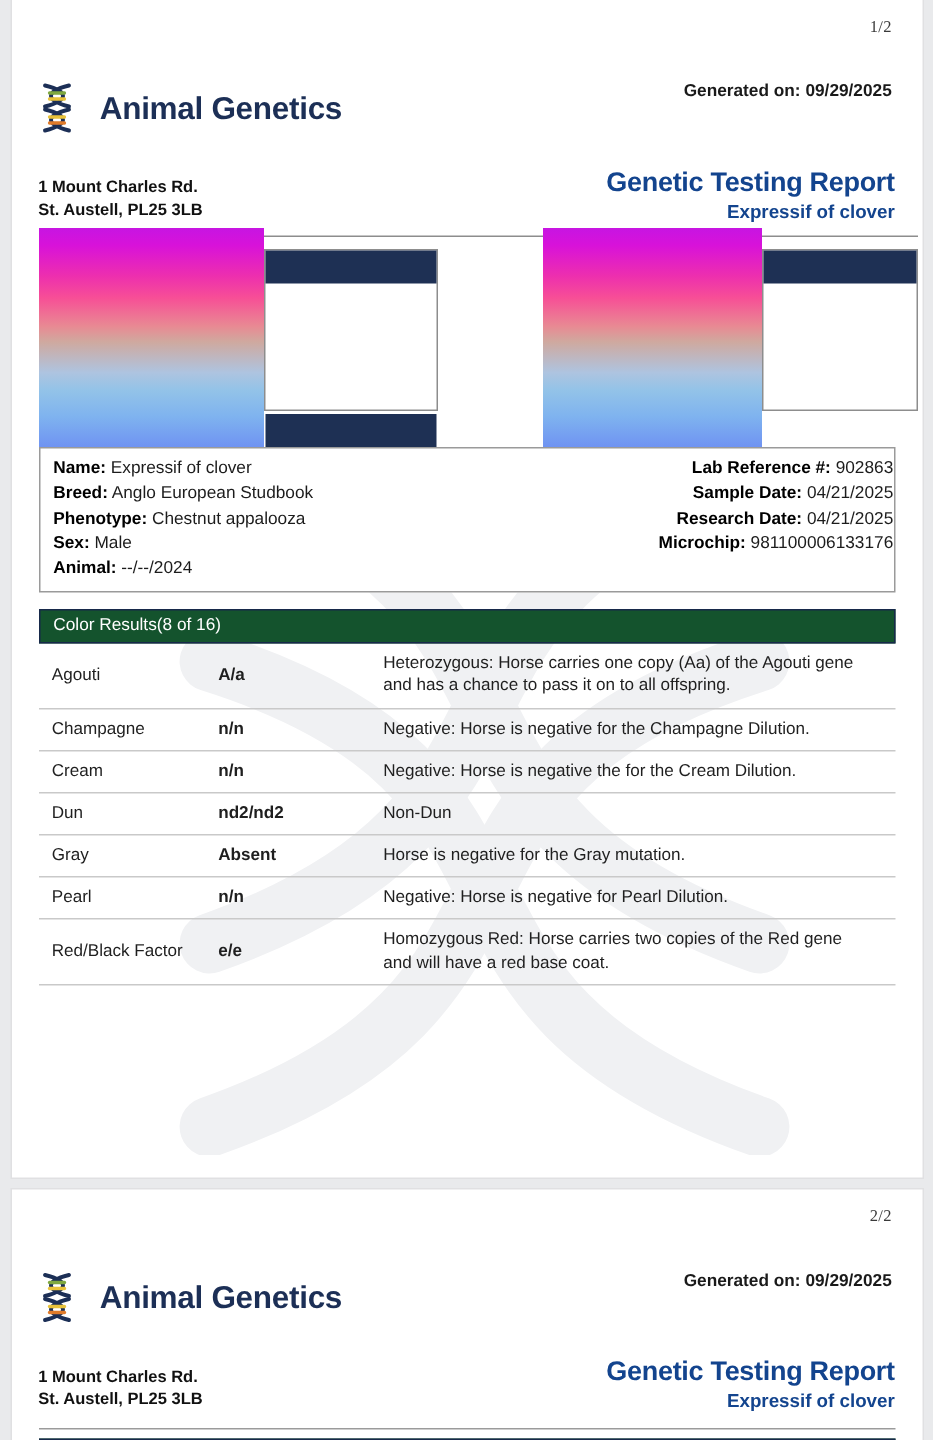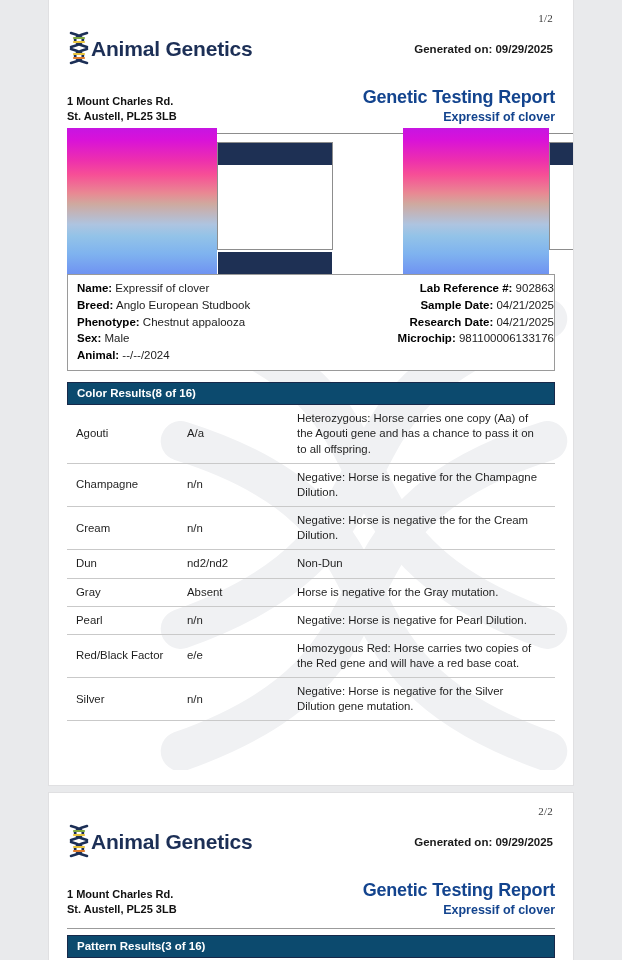--- a/index.html
+++ b/index.html
@@ -13,21 +13,21 @@
   .viewport {
     position: relative;
     width: 622px;
     height: 960px;
     background: #e9eaec;
   }
 
   
   .page {
     position: relative;
-    width: 524px;
+    width: 607px;
     margin: 0 auto;
     background: #ffffff;
     box-shadow: 0 0 0 1px #e0e0e2;
     overflow: hidden;
   }
   .page.p1 { height: 785px; }
   .page.p2 { height: 168px; margin-top: 8px; }
 
   .page-inner {
     position: relative;
@@ -59,21 +59,22 @@
   }
   .hdr-row {
     display: flex;
     align-items: center;
     justify-content: space-between;
     margin-top: 6px;
   }
   .brand {
     display: flex;
     align-items: center;
-    gap: 0;
+    gap: 17px;
+    margin-top: 24px;
   }
   .brand-name {
     font-size: 21px;
     font-weight: 700;
     color: #1c2f56;
     letter-spacing: -.2px;
   }
   .gen-on {
     font-size: 11.5px;
     font-weight: 700;
@@ -170,38 +171,38 @@
     font-size: 11.5px;
     color: #1c1c1c;
     line-height: 1.47;
     white-space: nowrap;
   }
   .info-line b { font-weight: 700; color: #000; }
 
   
   .sec-head {
     margin-top: 11px;
-    background: #0c4a6e;
+    background: #14532d;
     color: #ffffff;
     font-size: 11.5px;
-    font-weight: 700;
+    font-weight: 400;
     padding: 4px 0 5px 9px;
     border: 1px solid #17294a;
   }
   .res-table { width: 100%; border-collapse: collapse; }
   .res-table tr { border-bottom: 1px solid #c9c9c9; }
   .res-table td {
     padding: 6px 4px 6px 0;
     font-size: 11.4px;
     color: #1f1f1f;
     vertical-align: middle;
     line-height: 1.33;
   }
   .c-gene   { width: 120px; padding-left: 9px !important; }
-  .c-result { width: 110px; font-weight: 400; margin-left: 44px; }
+  .c-result { width: 110px; font-weight: 700; margin-left: 44px; }
   .c-desc   { padding-right: 14px !important; }
 
   
   .spacer-p1 { height: 152px; }
 
   
   .p2-rule {
     margin-top: 11px;
     border-top: 1px solid #9b9b9b;
   }
@@ -316,25 +317,20 @@
           <tr>
             <td class="c-gene">Pearl</td>
             <td class="c-result">n/n</td>
             <td class="c-desc">Negative: Horse is negative for Pearl Dilution.</td>
           </tr>
           <tr>
             <td class="c-gene">Red/Black Factor</td>
             <td class="c-result">e/e</td>
             <td class="c-desc">Homozygous Red: Horse carries two copies of the Red gene and will have a red base coat.</td>
           </tr>
-          <tr>
-            <td class="c-gene">Silver</td>
-            <td class="c-result">n/n</td>
-            <td class="c-desc">Negative: Horse is negative for the Silver Dilution gene mutation.</td>
-          </tr>
         </tbody>
       </table>
 
       <div class="spacer-p1"></div>
 
     </div>
   </div>
 
   <div class="page p2">
     <div class="page-inner">

